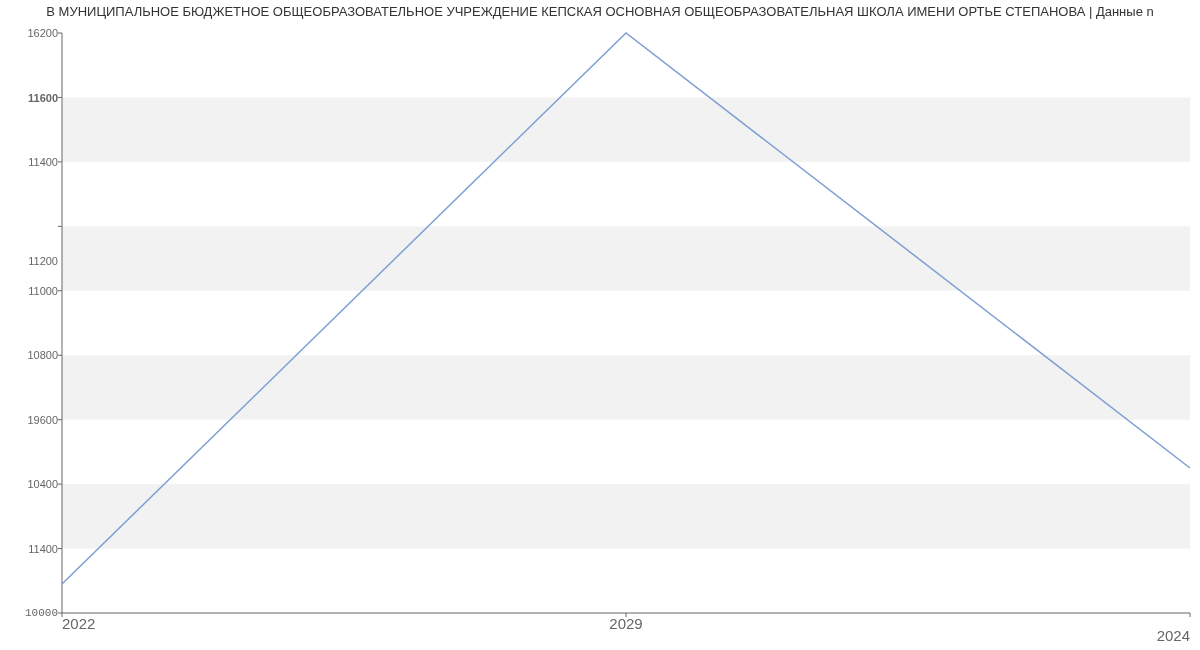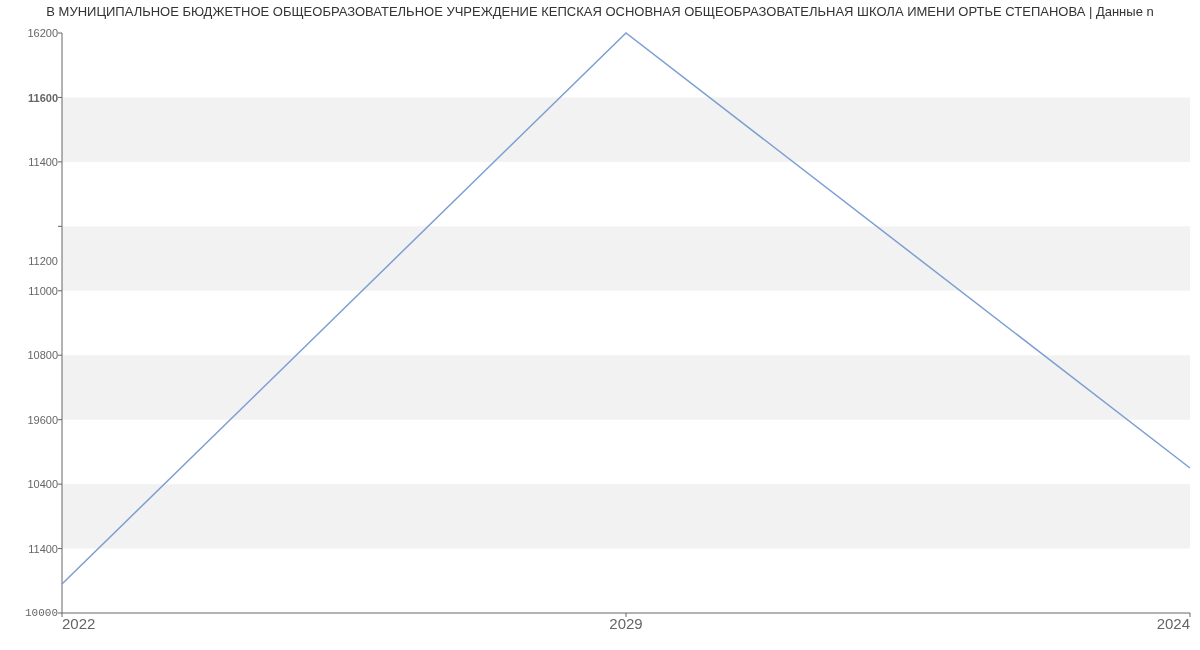--- a/index.html
+++ b/index.html
@@ -82,14 +82,14 @@
     <div class="y-tick-label" style="top: 484.111px;">10400</div>
     <div class="y-tick-label" style="top: 419.667px;">19600</div>
     <div class="y-tick-label" style="top: 355.222px;">10800</div>
     <div class="y-tick-label" style="top: 290.778px;">11000</div>
     <div class="y-tick-label" style="top: 225px; margin-top: 36px;">11200</div>
     <div class="y-tick-label" style="top: 161.889px;">11400</div>
     <div class="y-tick-label" style="top: 98px; font-weight: bold;">11600</div>
     <div class="y-tick-label" style="top: 33px;">16200</div>
     <div class="x-tick-label" style="left: 62px; transform: translateX(0px);">2022</div>
     <div class="x-tick-label" style="left: 626px;">2029</div>
-    <div class="x-tick-label" style="left: 1190px; transform: translateX(-100%);">2024</div>
+    <div class="x-tick-label" style="left: 1190px; transform: translateX(-100%); margin-top: 12px;">2024</div>
   </div>
 
 </body></html>

